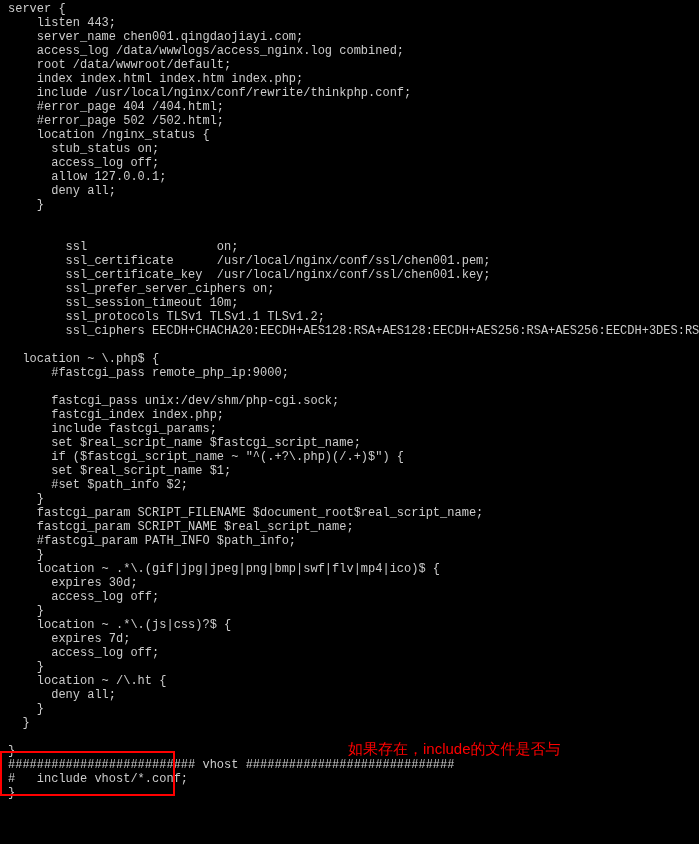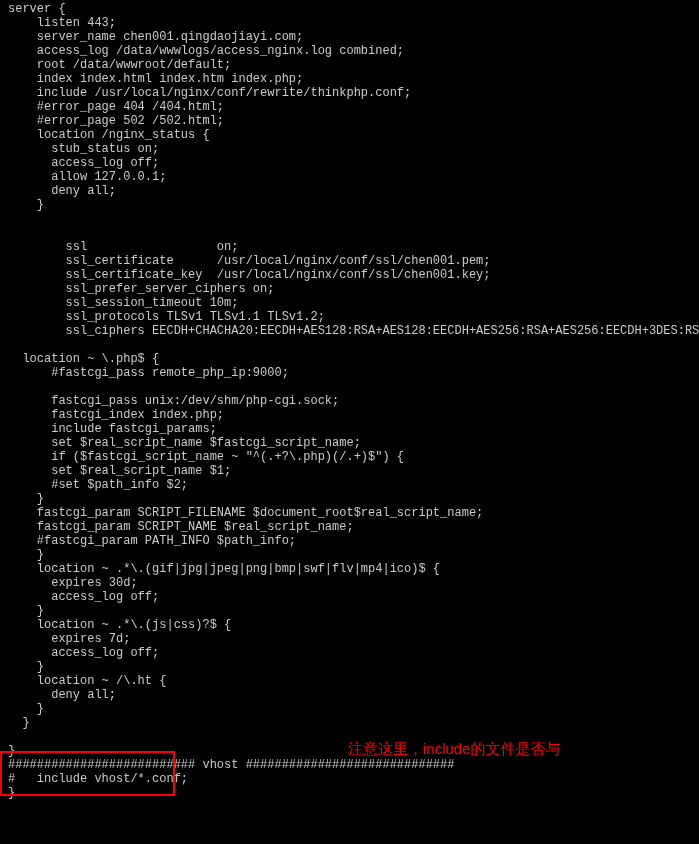--- a/index.html
+++ b/index.html
@@ -104,15 +104,15 @@
 <svg id="arrow" class="arrow-svg" width="699" height="844">
   <defs>
     <marker id="arrowhead" markerWidth="8" markerHeight="6" refX="7" refY="3" orient="auto" markerUnits="strokeWidth">
       <polygon points="0 0, 8 3, 0 6" fill="#ff0000"></polygon>
     </marker>
   </defs>
   <line id="arrow-line" stroke="#ff0000" stroke-width="2" marker-end="url(#arrowhead)" x1="345" y1="725" x2="178" y2="770"></line>
 </svg>
 
 <div id="anno" class="annotation" style="left: 348px; top: 694px;">
-  <div>注意这里，include的文件是否与</div>
+  <div>如果存在，include的文件是否与</div>
   
 </div>
 
 </body></html>

